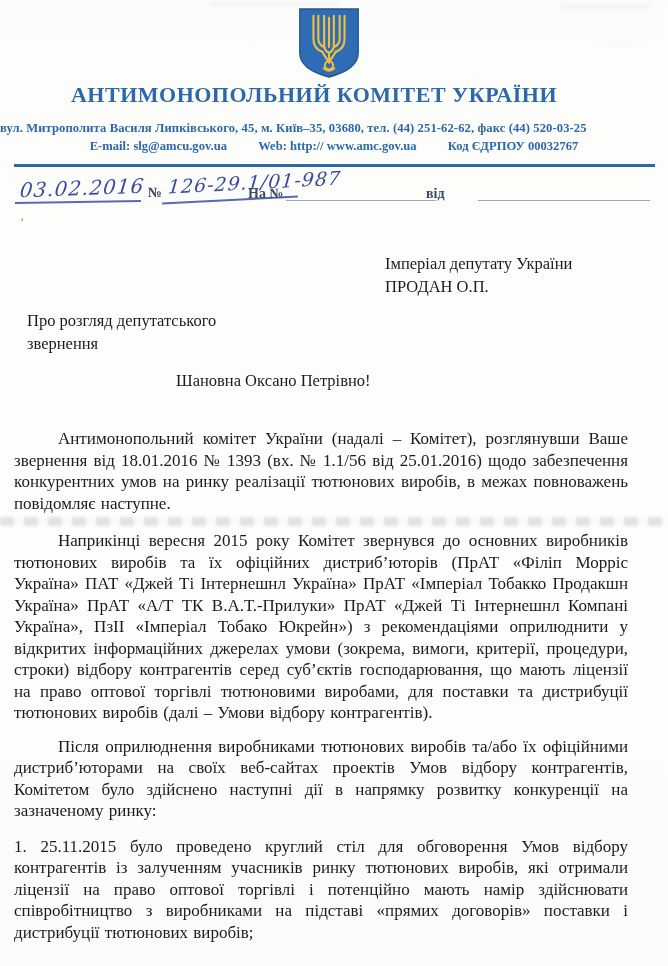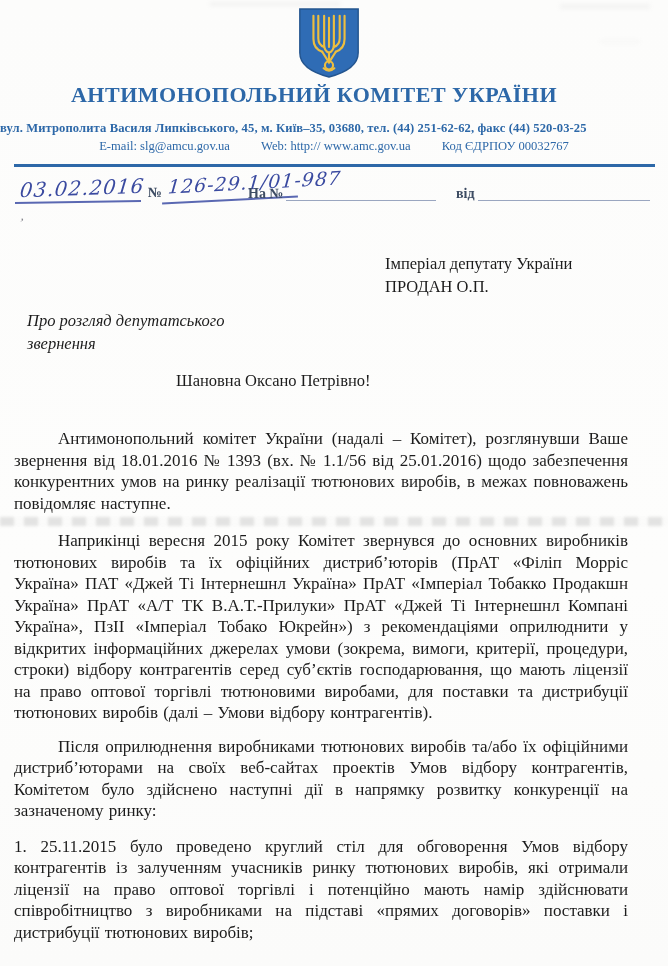--- a/index.html
+++ b/index.html
@@ -18,44 +18,44 @@
     position:absolute;left:10px;top:82px;width:608px;margin:0;
     text-align:center;font-size:22px;font-weight:600;letter-spacing:.5px;
     color:#2d68a8;white-space:nowrap;
   }
   .addr-line{
     position:absolute;left:0;top:121px;width:668px;
     font-weight:bold;font-size:12.6px;color:#2d68a8;letter-spacing:.1px;white-space:nowrap;
   }
   .contacts-line{
     position:absolute;left:0;top:139px;width:668px;text-align:center;
-    font-weight:normal;font-size:12.6px;color:#2d68a8;white-space:nowrap;
+    font-weight:bold;font-size:12.6px;color:#2d68a8;white-space:nowrap;
   }
   .contacts-line span{margin:0 14px;}
   .head-rule{position:absolute;left:14px;top:164px;width:641px;height:3px;background:#2d68a8;}
   
   .hand{
     font-family:"DejaVu Serif", serif;font-style:italic;
     color:#3a4aa0;letter-spacing:1px;
   }
   .hand-date{position:absolute;left:20px;top:176px;font-size:20px;transform:rotate(-2deg) skewX(-8deg);}
   .hand-num{position:absolute;left:168px;top:171px;font-size:19px;transform:rotate(-3deg) skewX(-8deg);white-space:nowrap;}
   .ink-line{position:absolute;height:0;border-bottom:2px solid #5a68b2;}
   .ink-line.u-date{left:15px;top:201px;width:126px;transform:rotate(-1deg);}
   .ink-line.u-num{left:162px;top:199px;width:136px;transform:rotate(-3deg);}
   .form-label{position:absolute;font-size:14px;font-weight:bold;color:#3d4c63;}
   .lbl-no{left:148px;top:185px;}
   .lbl-nano{left:248px;top:186px;}
-  .lbl-vid{left:456px;top:186px;}
+  .lbl-vid{left:426px;top:186px;}
   .blank-line{position:absolute;height:0;border-bottom:1px solid #9aa6c0;}
   .blank-line.b1{left:286px;top:200px;width:150px;}
   .blank-line.b2{left:478px;top:200px;width:172px;}
   
   .recipient{position:absolute;left:385px;top:252px;font-size:16.5px;line-height:23px;}
-  .subject{position:absolute;left:27px;top:309px;width:232px;font-size:16.5px;line-height:23px;font-style:italic;}
+  .subject{position:absolute;left:27px;top:309px;width:232px;font-size:16.5px;line-height:23px;}
   .salutation{position:absolute;left:176px;top:371px;font-size:16.5px;}
   .body-text{
     position:absolute;left:14px;top:428px;width:614px;
     font-size:17px;line-height:21.5px;text-align:justify;word-spacing:1px;
   }
   .body-text p{margin:0 0 16px 0;}
   .body-text p.indent{text-indent:44px;}
   .body-text p.p2{margin-bottom:12px;}
   .body-text p.p3{margin-bottom:14px;}
   .body-text p.item{margin-bottom:0;}

